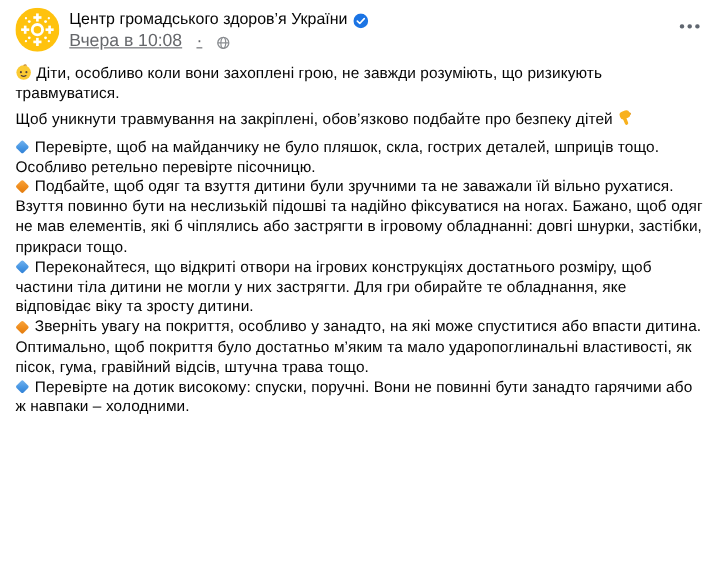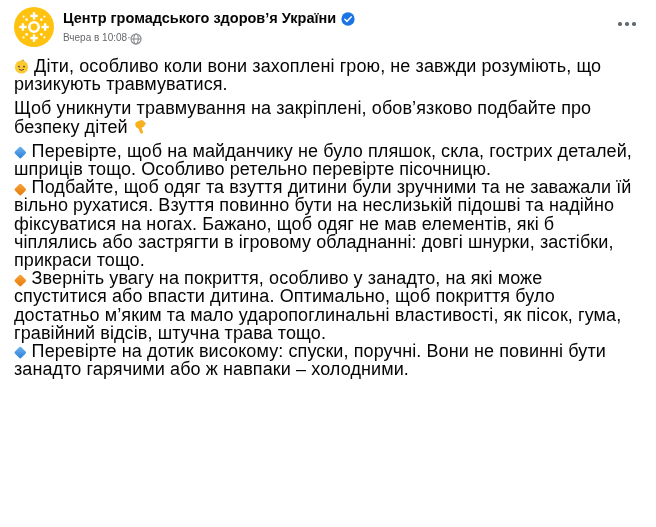--- a/index.html
+++ b/index.html
@@ -10,41 +10,41 @@
     background:#ffffff;
     overflow:hidden;
   }
   
   .header { display:flex; align-items:flex-start; padding:7px 16px 0 14px; }
   .avatar-btn { width:40px; height:40px; flex:0 0 40px; border-radius:50%; cursor:pointer; }
   .avatar-btn svg { display:block; }
   .header-text { margin-left:9px; padding-top:2px; min-width:0; }
   .name-row { display:flex; align-items:center; gap:5px; }
   .page-name {
-    font-size:14.5px; font-weight:bold; color:#050505;
+    font-size:14.5px; font-weight:normal; color:#050505;
     line-height:19px; cursor:pointer; white-space:nowrap;
   }
   .verified { width:14px; height:14px; flex:0 0 14px; }
   .time-row {
-    display:flex; align-items:center; gap:0;
-    font-size:10px; color:#65676b; line-height:16px; margin-top:2px;
+    display:flex; align-items:center; gap:13px;
+    font-size:16px; color:#65676b; line-height:16px; margin-top:2px;text-decoration:underline;
   }
   .timestamp { cursor:pointer; }
   .dot-sep { color:#65676b; }
   .globe { width:12px; height:12px; margin-top:1px; }
   .more-button {
     position:absolute; top:12px; right:12px;
     display:flex; align-items:center; gap:3.5px;
     padding:10px 8px; border-radius:50%; cursor:pointer;
   }
   .more-dot { width:3.6px; height:3.6px; border-radius:50%; background:#606770; }
   
   .post-body {
     padding:10px 16px 0 14px;
-    font-size:18px; line-height:18.2px; color:#050505;
+    font-size:14px; line-height:18.2px; color:#050505;
     letter-spacing:0.1px;
   }
   .post-body p { margin:0; }
   p.intro { margin:0 0 6px 0; }
   .inline-icon { display:inline-block; vertical-align:-2px; }
   .diamond {
     display:inline-block; width:8.6px; height:8.6px;
     transform:rotate(45deg); border-radius:1.6px;
     margin:0 7px 0 2px;
   }
@@ -134,19 +134,20 @@
       </svg>
     </p>
 
 
     <p class="bullet"><span class="diamond blue"></span><span>Перевірте, щоб на майданчику не було пляшок, скла, гострих деталей, шприців тощо. Особливо ретельно перевірте пісочницю.</span></p>
 
     <p class="bullet"><span class="diamond orange"></span><span>Подбайте, щоб одяг та взуття дитини були зручними та не заважали їй вільно рухатися. Взуття повинно бути на неслизькій підошві та надійно фіксуватися на ногах. Бажано, щоб одяг не мав елементів, які б чіплялись або застрягти в ігровому обладнанні: довгі шнурки, застібки, прикраси тощо.</span></p>
 
 
 
+    <p class="bullet"><span class="diamond blue"></span><span>Переконайтеся, що відкриті отвори на ігрових конструкціях достатнього розміру, щоб частини тіла дитини не могли у них застрягти. Для гри обирайте те обладнання, яке відповідає віку та зросту дитини.</span></p>
 
     <p class="bullet"><span class="diamond orange"></span><span>Зверніть увагу на покриття, особливо у занадто, на які може спуститися або впасти дитина. Оптимально, щоб покриття було достатньо м’яким та мало ударопоглинальні властивості, як пісок, гума, гравійний відсів, штучна трава тощо.</span></p>
 
     <p class="bullet"><span class="diamond blue"></span><span>Перевірте на дотик високому: спуски, поручні. Вони не повинні бути занадто гарячими або ж навпаки – холодними.</span></p>
 
   </div>
 </div>
 
 </body></html>

